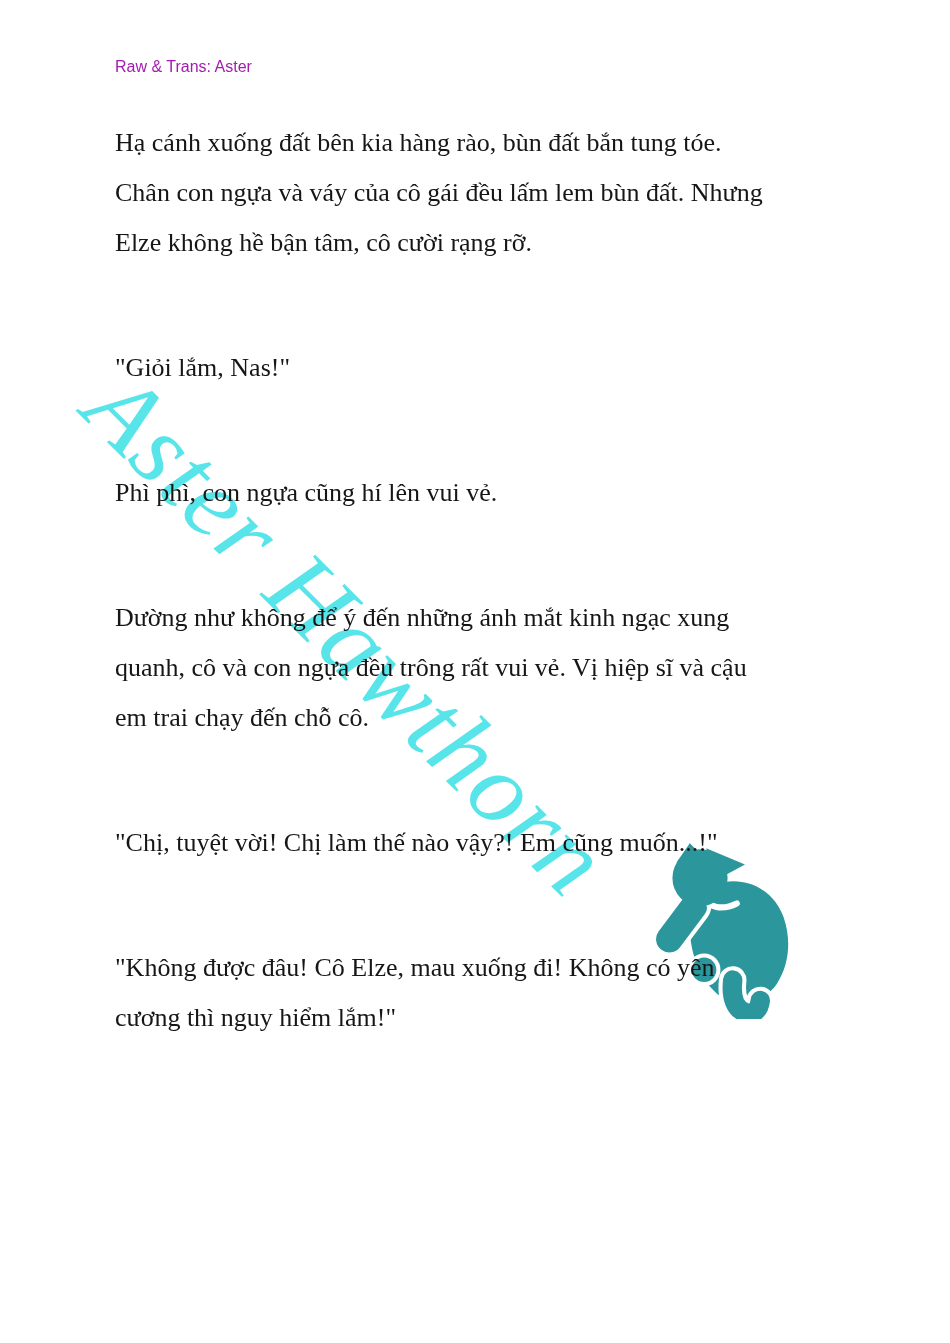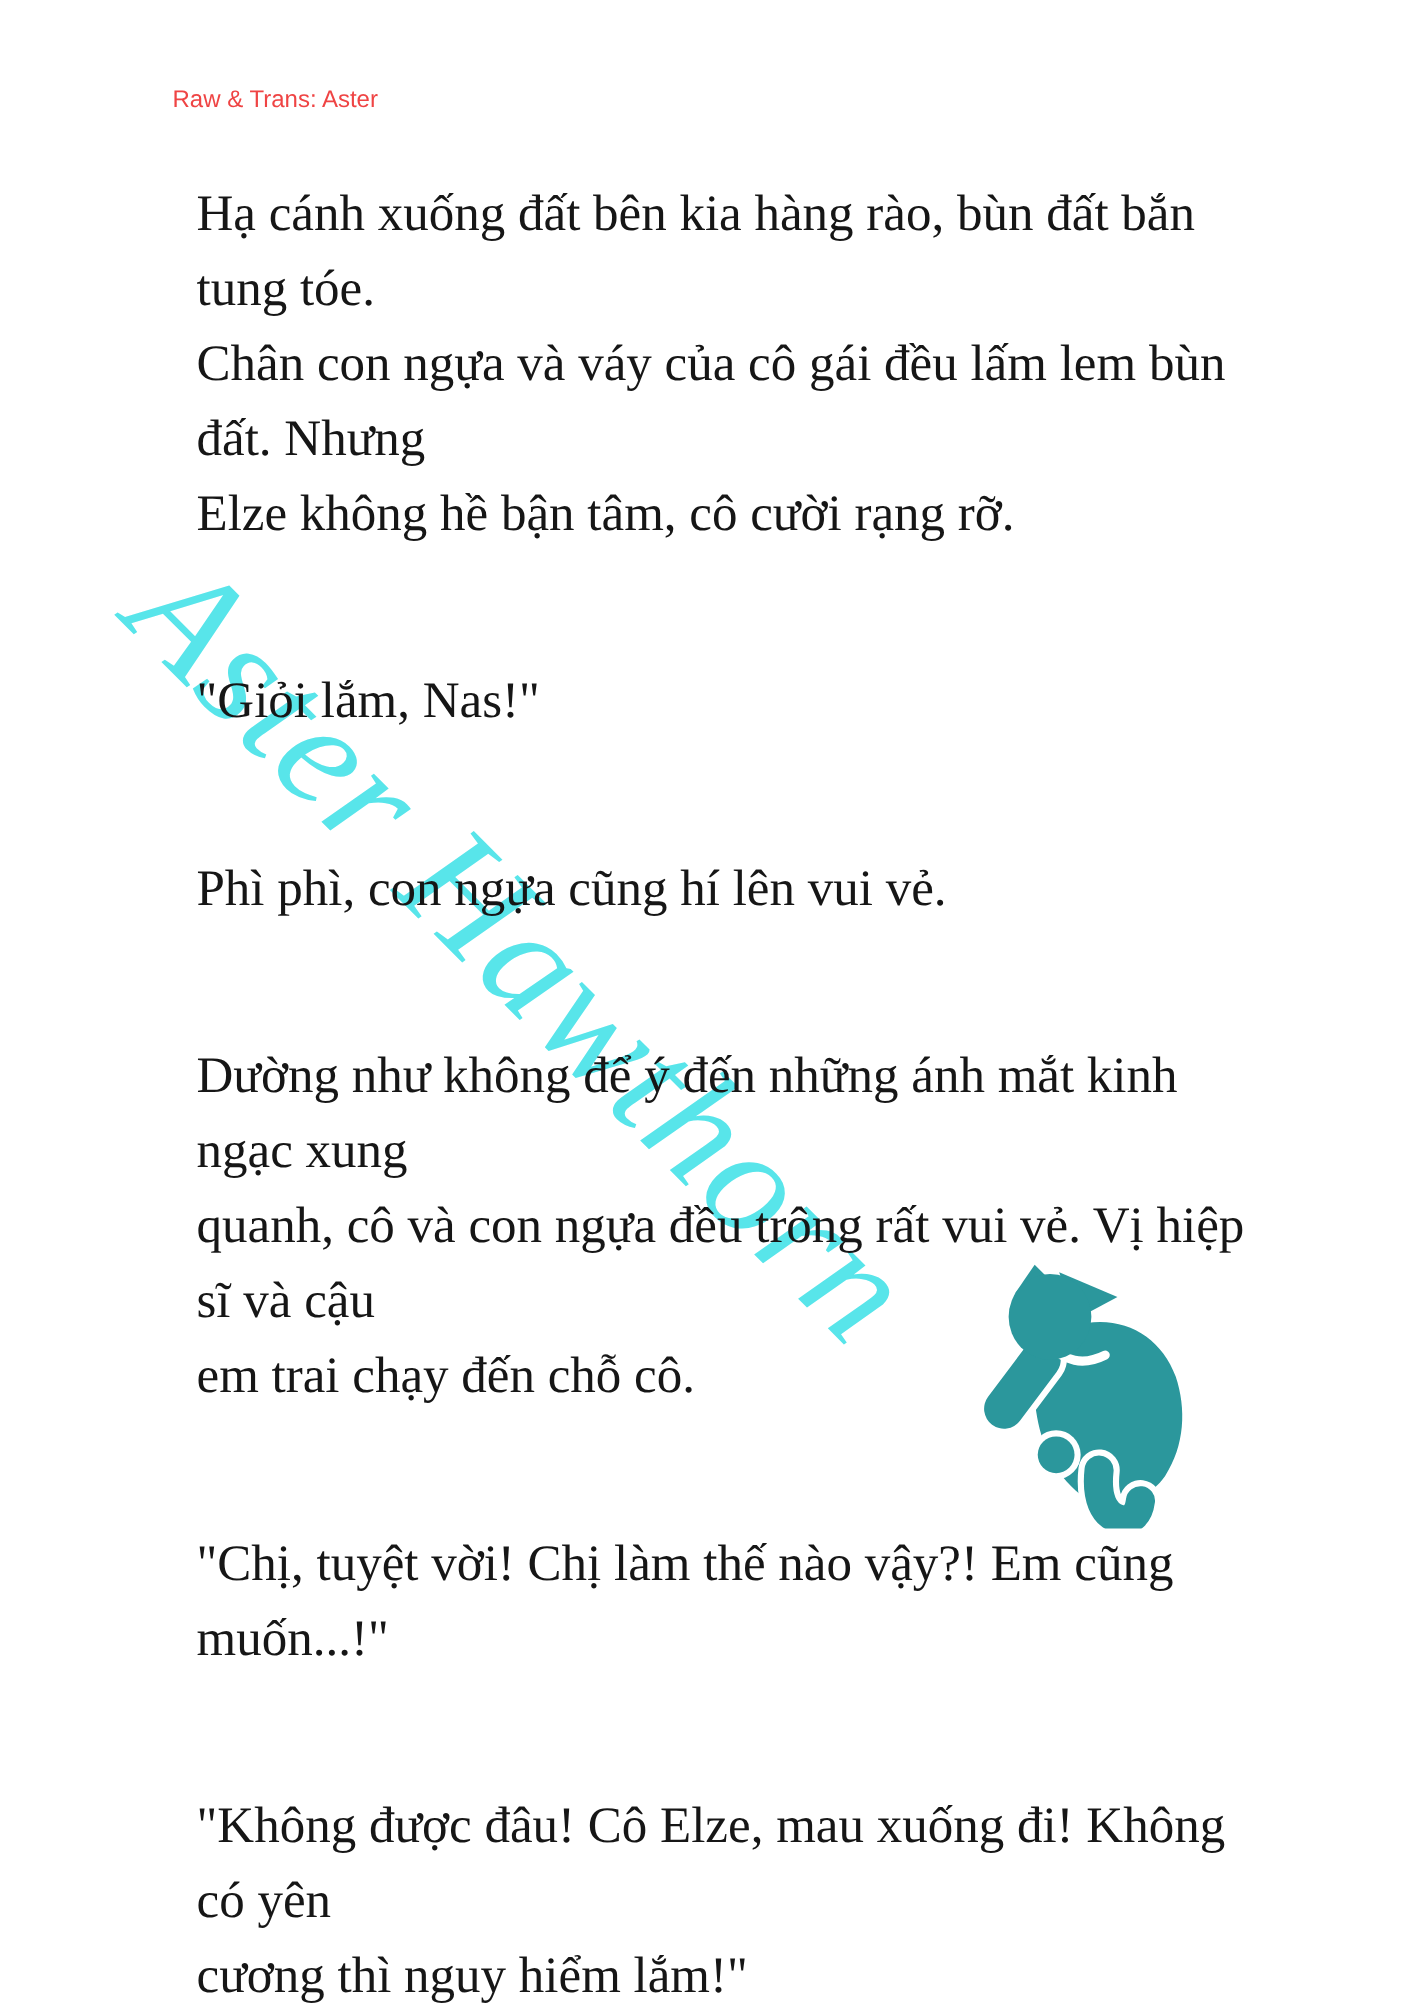--- a/index.html
+++ b/index.html
@@ -12,21 +12,21 @@
     overflow: hidden;
     font-family: "Liberation Serif", serif;
   }
   .credit-header {
     position: absolute;
     left: 115px;
     top: 57px;
     font-family: "Liberation Sans", sans-serif;
     font-size: 16px;
     line-height: 20px;
-    color: #ef4444;
+    color: #a21caf;
     z-index: 3;
     text-align: center;
   }
   .watermark {
     position: absolute;
     left: 146px;
     top: 348px;
     font-family: "Liberation Serif", "DejaVu Serif", serif;
     font-style: italic;
     font-size: 103px;
@@ -46,22 +46,22 @@
     z-index: 2;
   }
   .content {
     position: absolute;
     left: 115px;
     top: 118px;
     width: 730px;
     z-index: 3;
   }
   .content p.para {
-    margin: 0 0 75px 16px;
-    font-size: 34px;
+    margin: 0 0 75px 0;
+    font-size: 26px;
     line-height: 50px;
     color: #161616;
     white-space: pre-line; 
   }
 </style>
 </head>
 <body>
 
 <div class="page">
 

